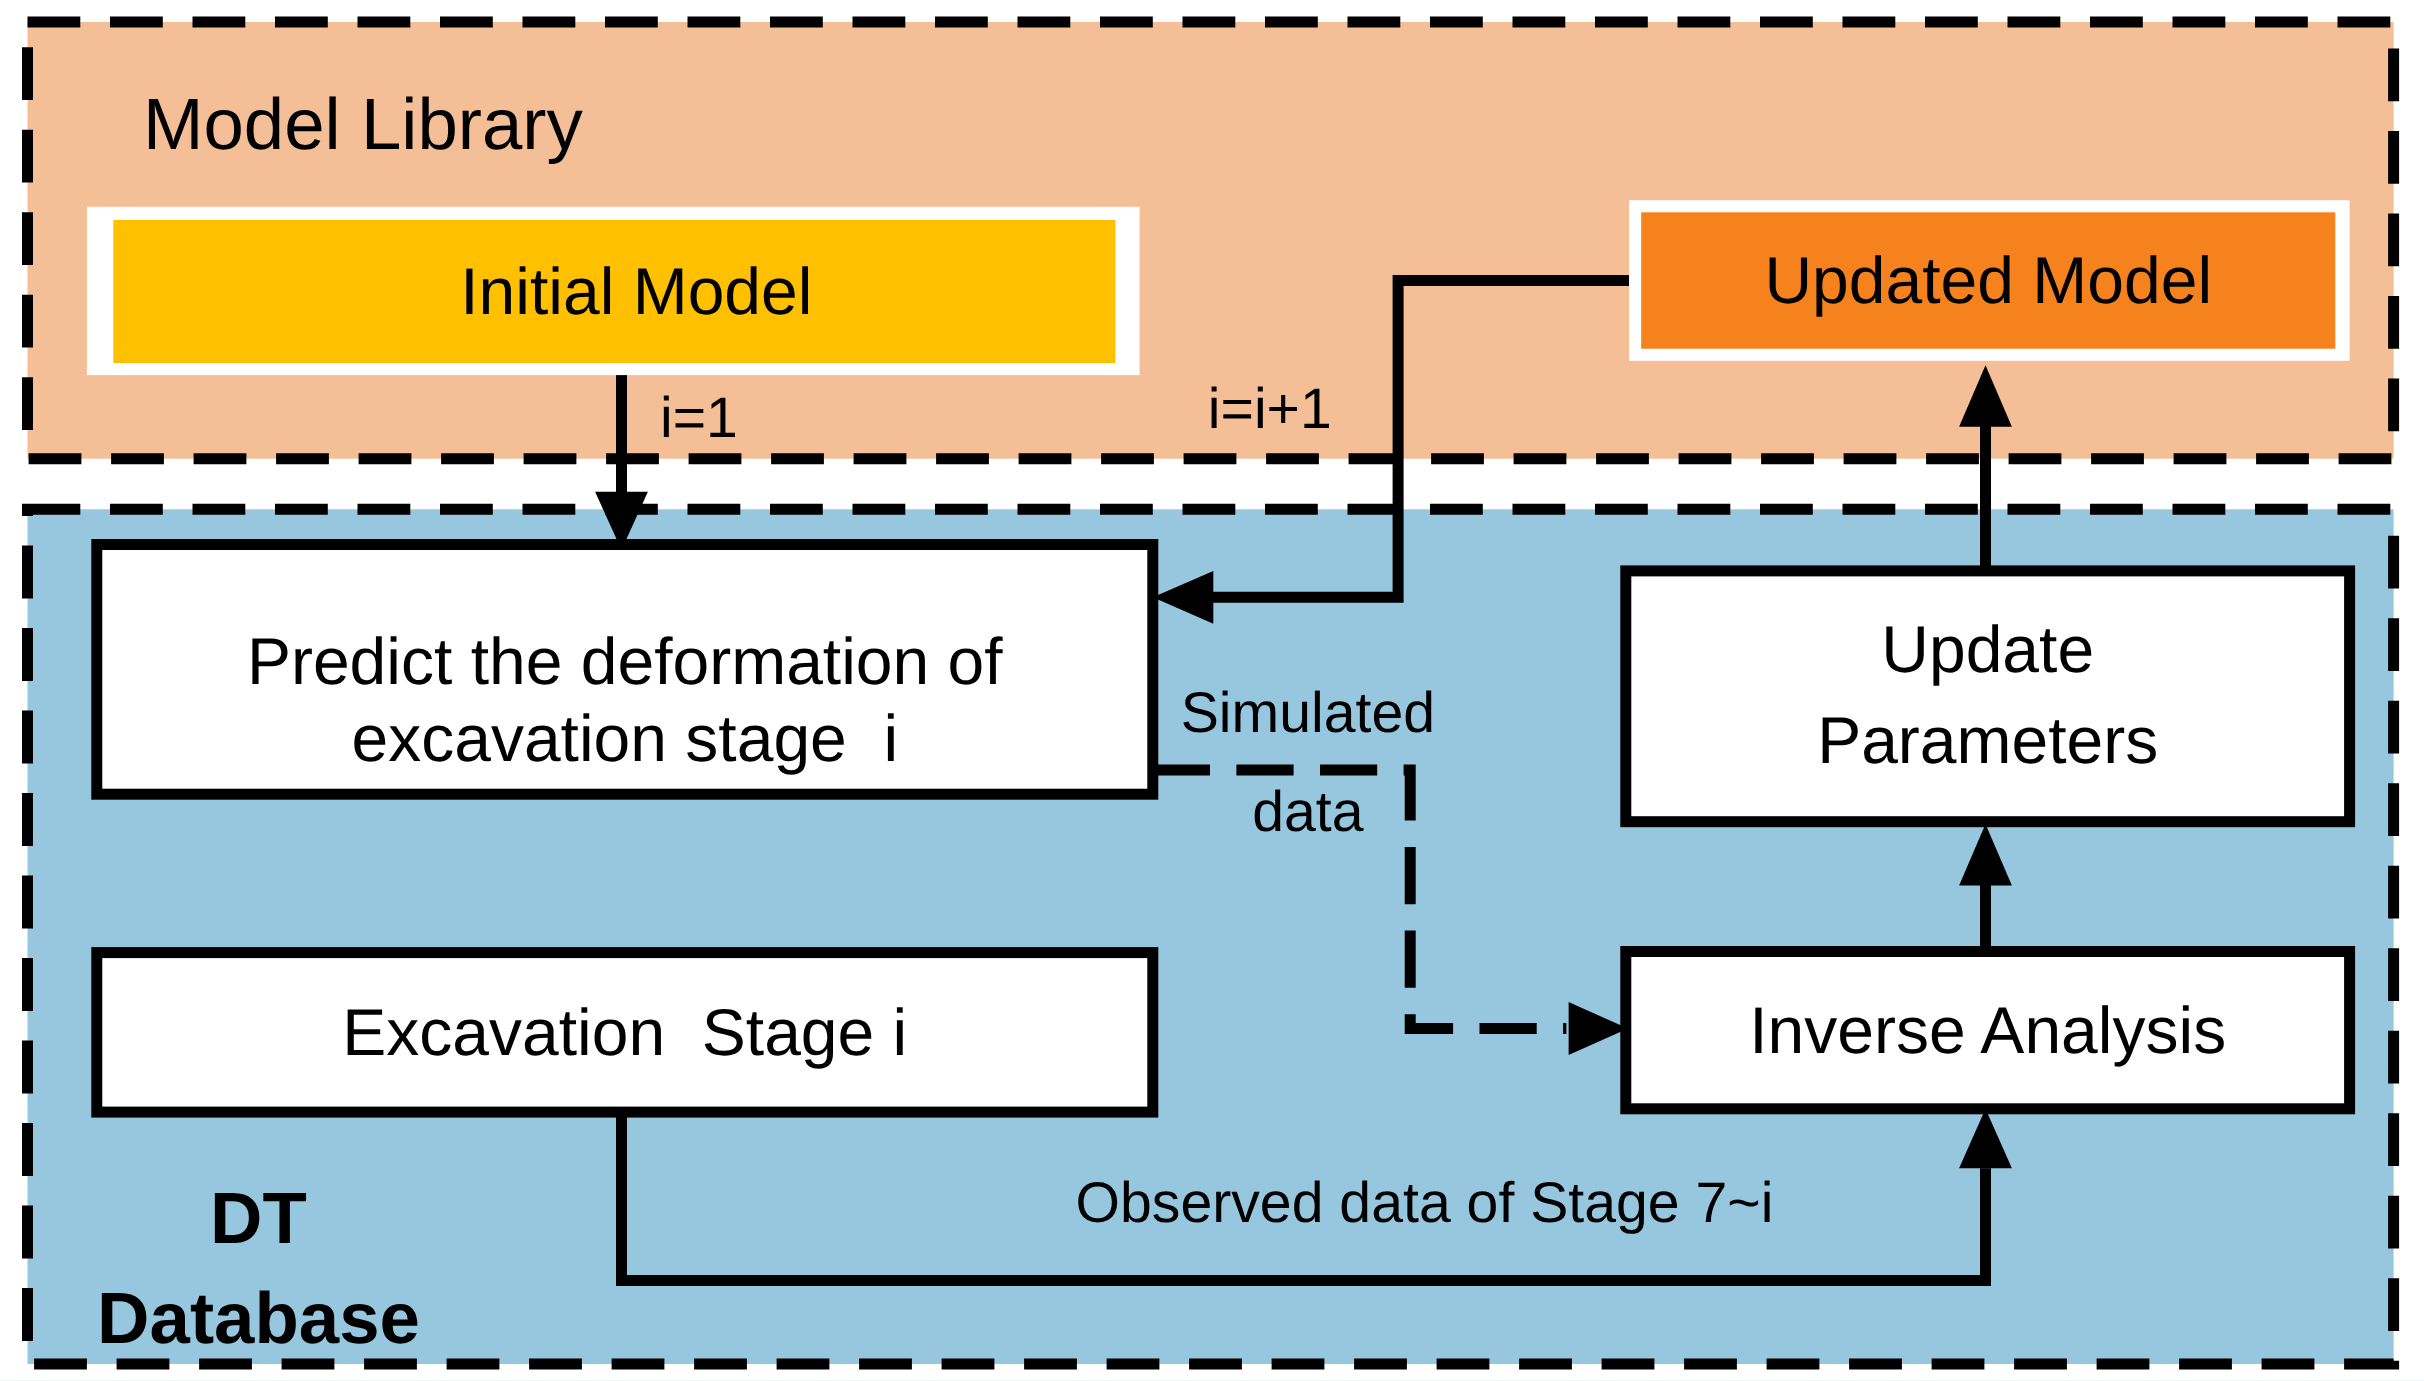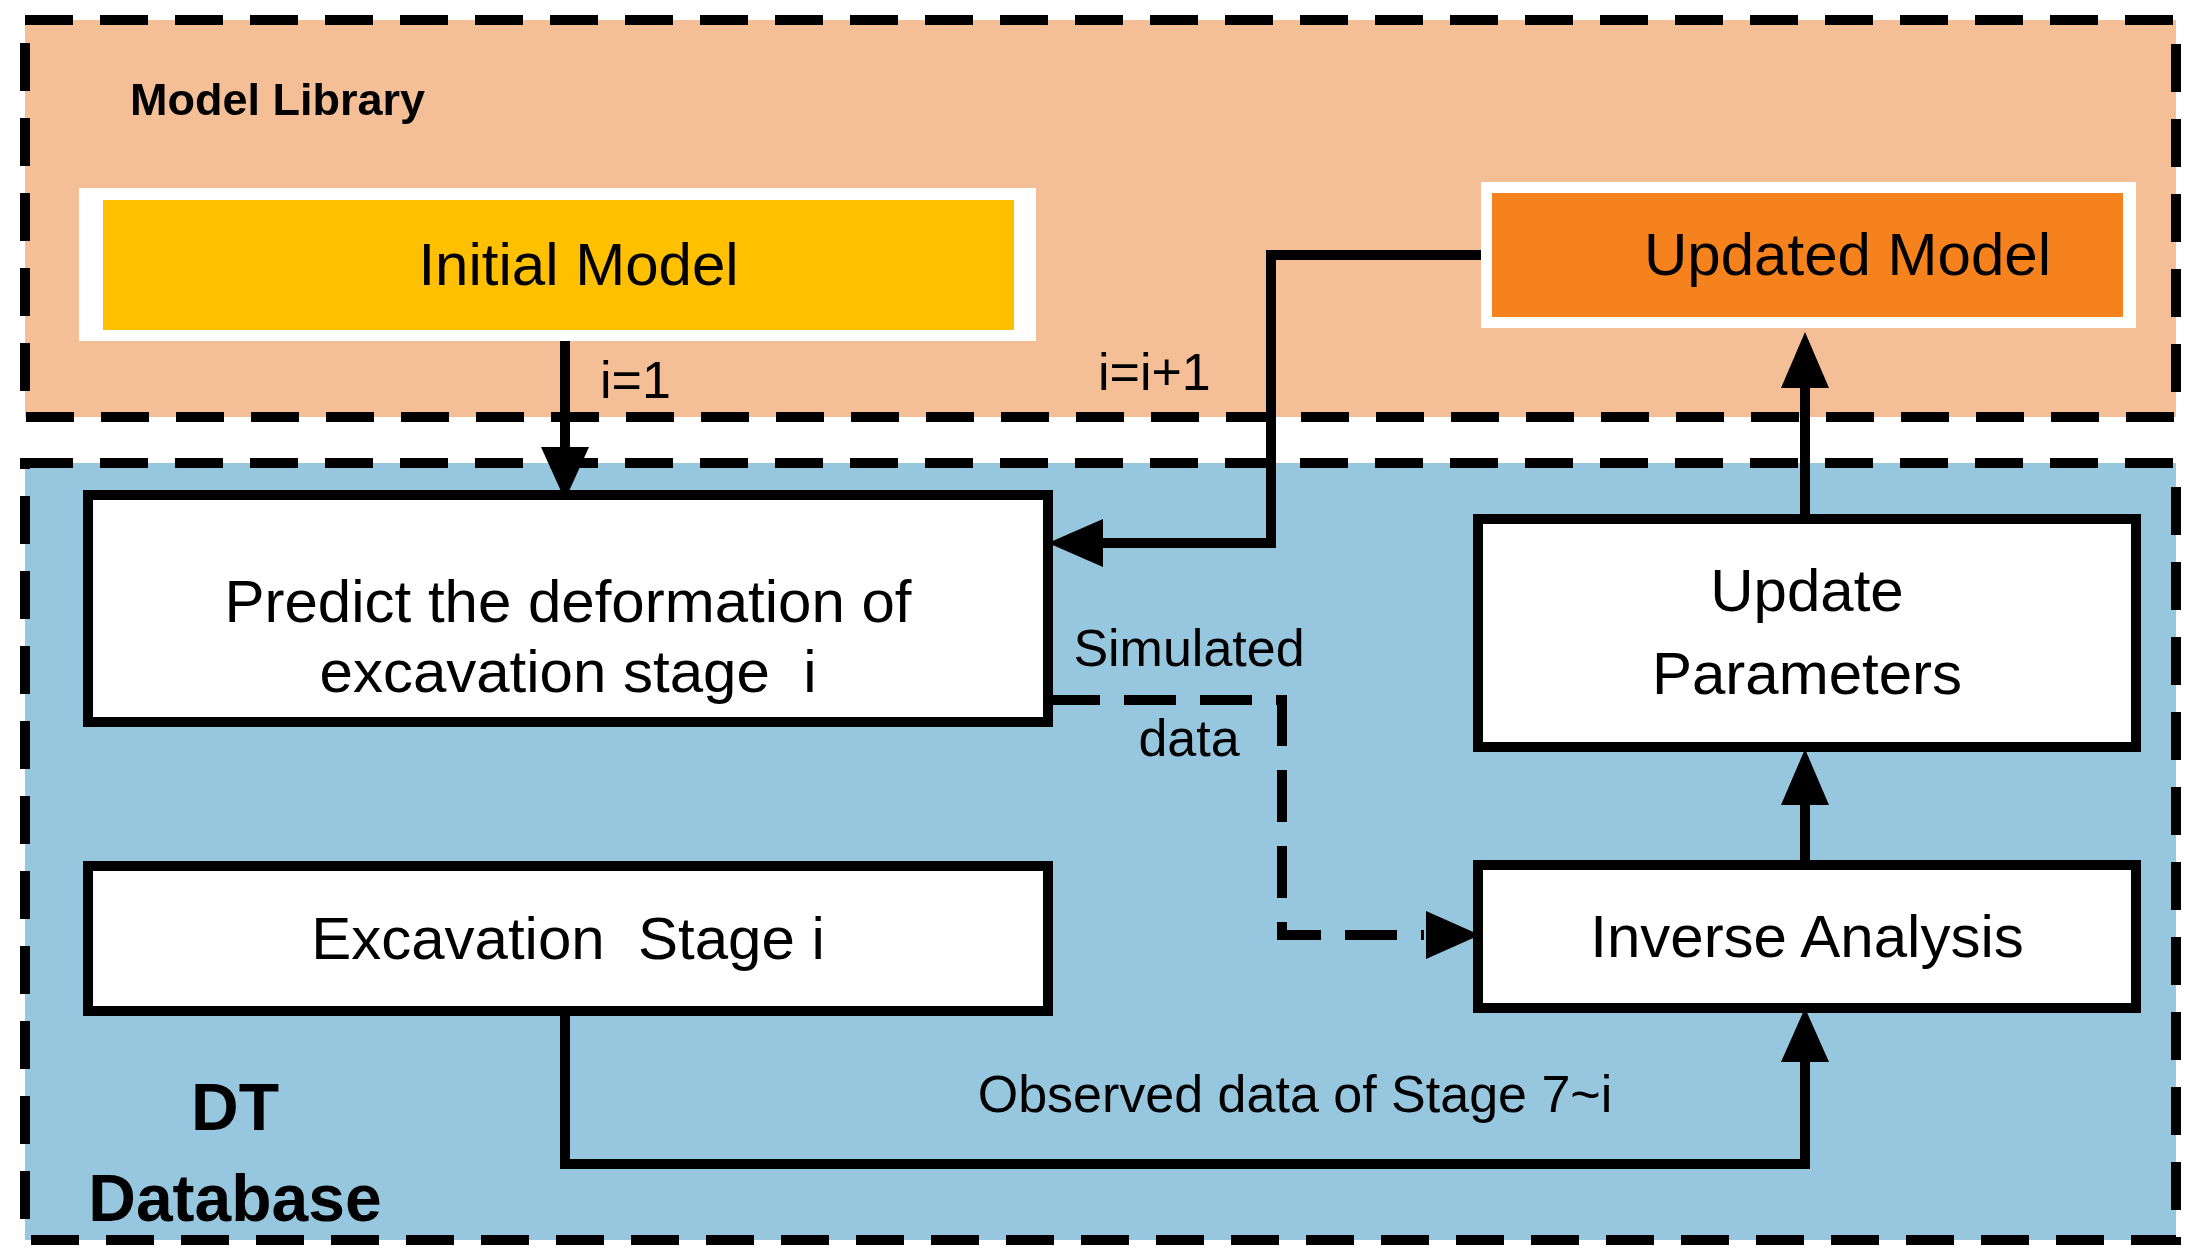--- a/index.html
+++ b/index.html
@@ -28,21 +28,21 @@
   .conn{stroke:var(--line,#000);stroke-width:10;fill:none;}
   .conn.dashed{stroke-dasharray:52 24;}
   .head{fill:var(--line,#000);stroke:none;}
 
   
   .lbl{
     position:absolute;display:flex;flex-direction:column;
     align-items:center;justify-content:center;text-align:center;
     font-size:60px;line-height:1.16;white-space:pre;
   }
-  .title{position:absolute;font-weight:bold;font-size:45px;white-space:pre;}
+  .title{position:absolute;font-weight:normal;font-size:66px;white-space:pre;}
   .lbl.small{font-size:52px;}
   .lbl .ln{white-space:pre;}
   .lh-wide{line-height:1.38;}
   .bold{font-weight:bold;}
 </style>
 </head>
 <body>
 
 <div class="canvas" style="--model-library-bg: #F4BE96; --dt-database-bg: #97C7DF; --initial-model-fill: #FFC000; --updated-model-fill: #F6821E; --box-fill: #FFFFFF; --line: #000000;">
 
@@ -83,21 +83,21 @@
 
   <div class="title" style="left:130px;top:74px;">Model Library</div>
 
   <div class="lbl bold lh-wide" style="left:40px;top:1062px;width:390px;font-size:66px;">
     <div class="ln">DT</div>
     <div class="ln">Database</div>
   </div>
 
   <div class="lbl" style="left:103px;top:200px;width:911px;height:130px;margin-left:20px;">Initial Model</div>
 
-  <div class="lbl" style="left:1492px;top:193px;width:631px;height:124px;padding-left:40px;">Updated Model</div>
+  <div class="lbl" style="left:1492px;top:193px;width:631px;height:124px;">Updated Model</div>
 
   <div class="lbl" style="left:88px;top:523px;width:960px;height:227px;">
     <div class="ln">Predict the deformation of</div>
     <div class="ln">excavation stage  i</div>
   </div>
 
   <div class="lbl" style="left:88px;top:866px;width:960px;height:145px;">Excavation  Stage i</div>
 
   <div class="lbl lh-wide" style="left:1478px;top:519px;width:658px;height:228px;">
     <div class="ln">Update</div>

